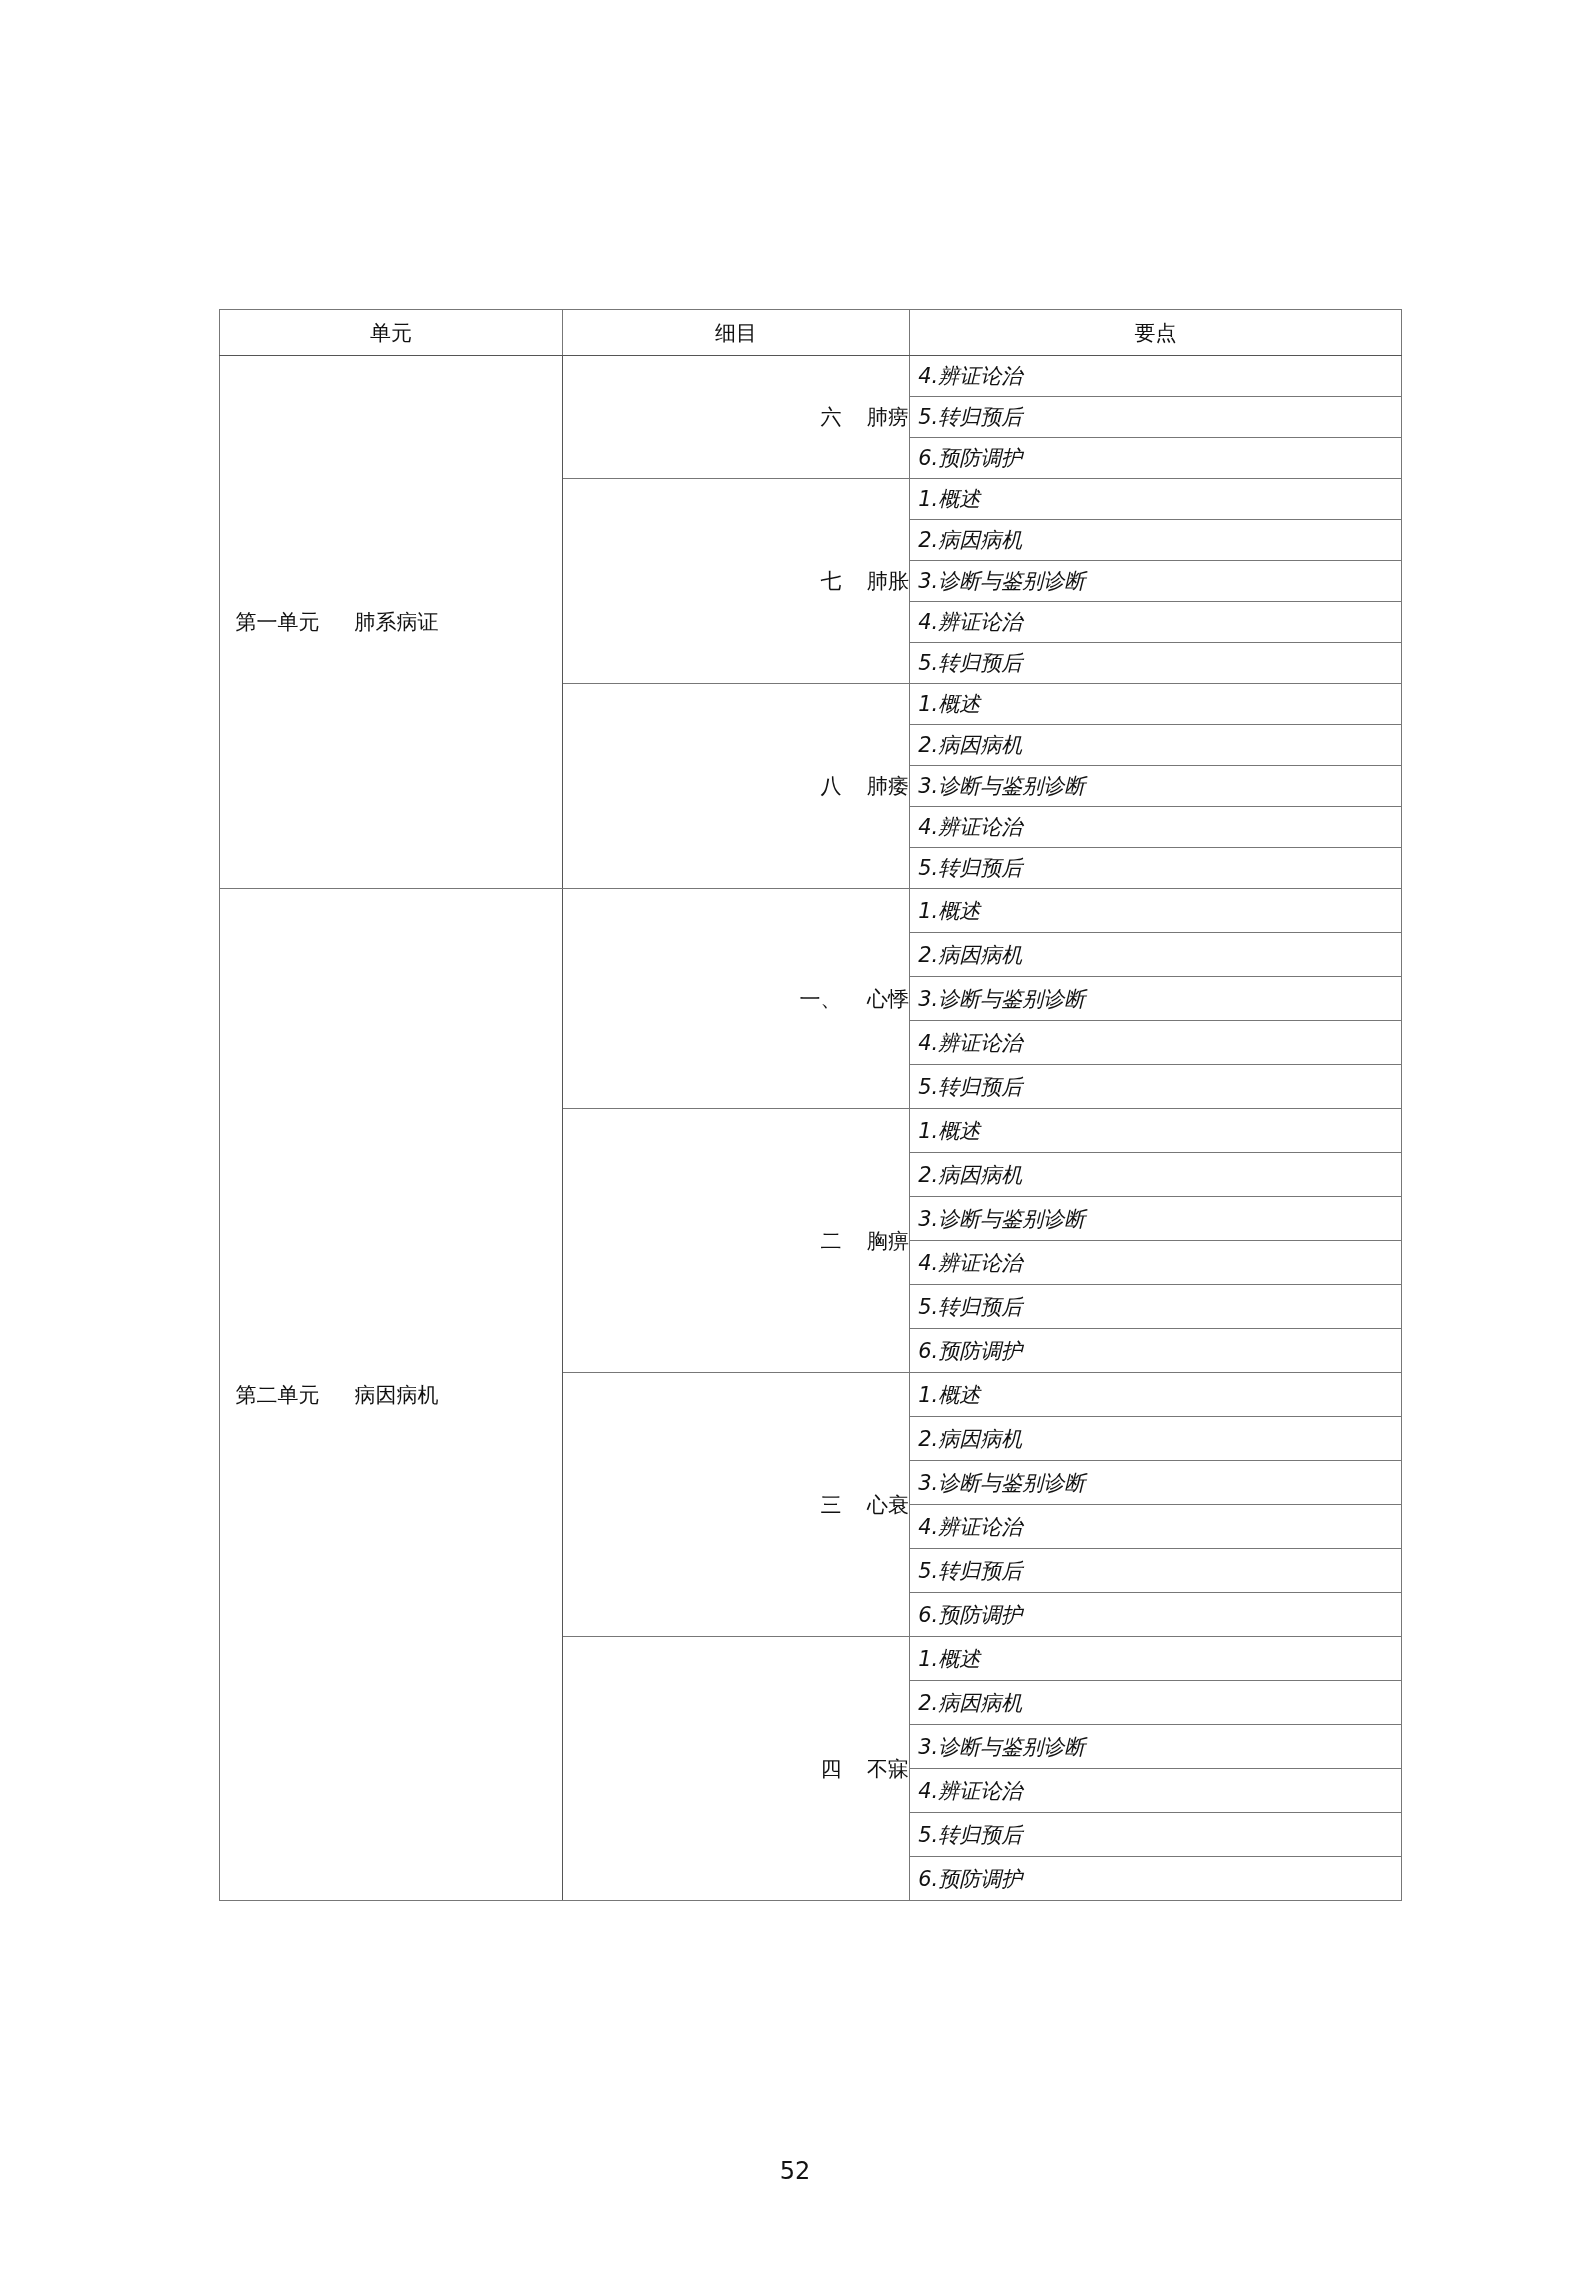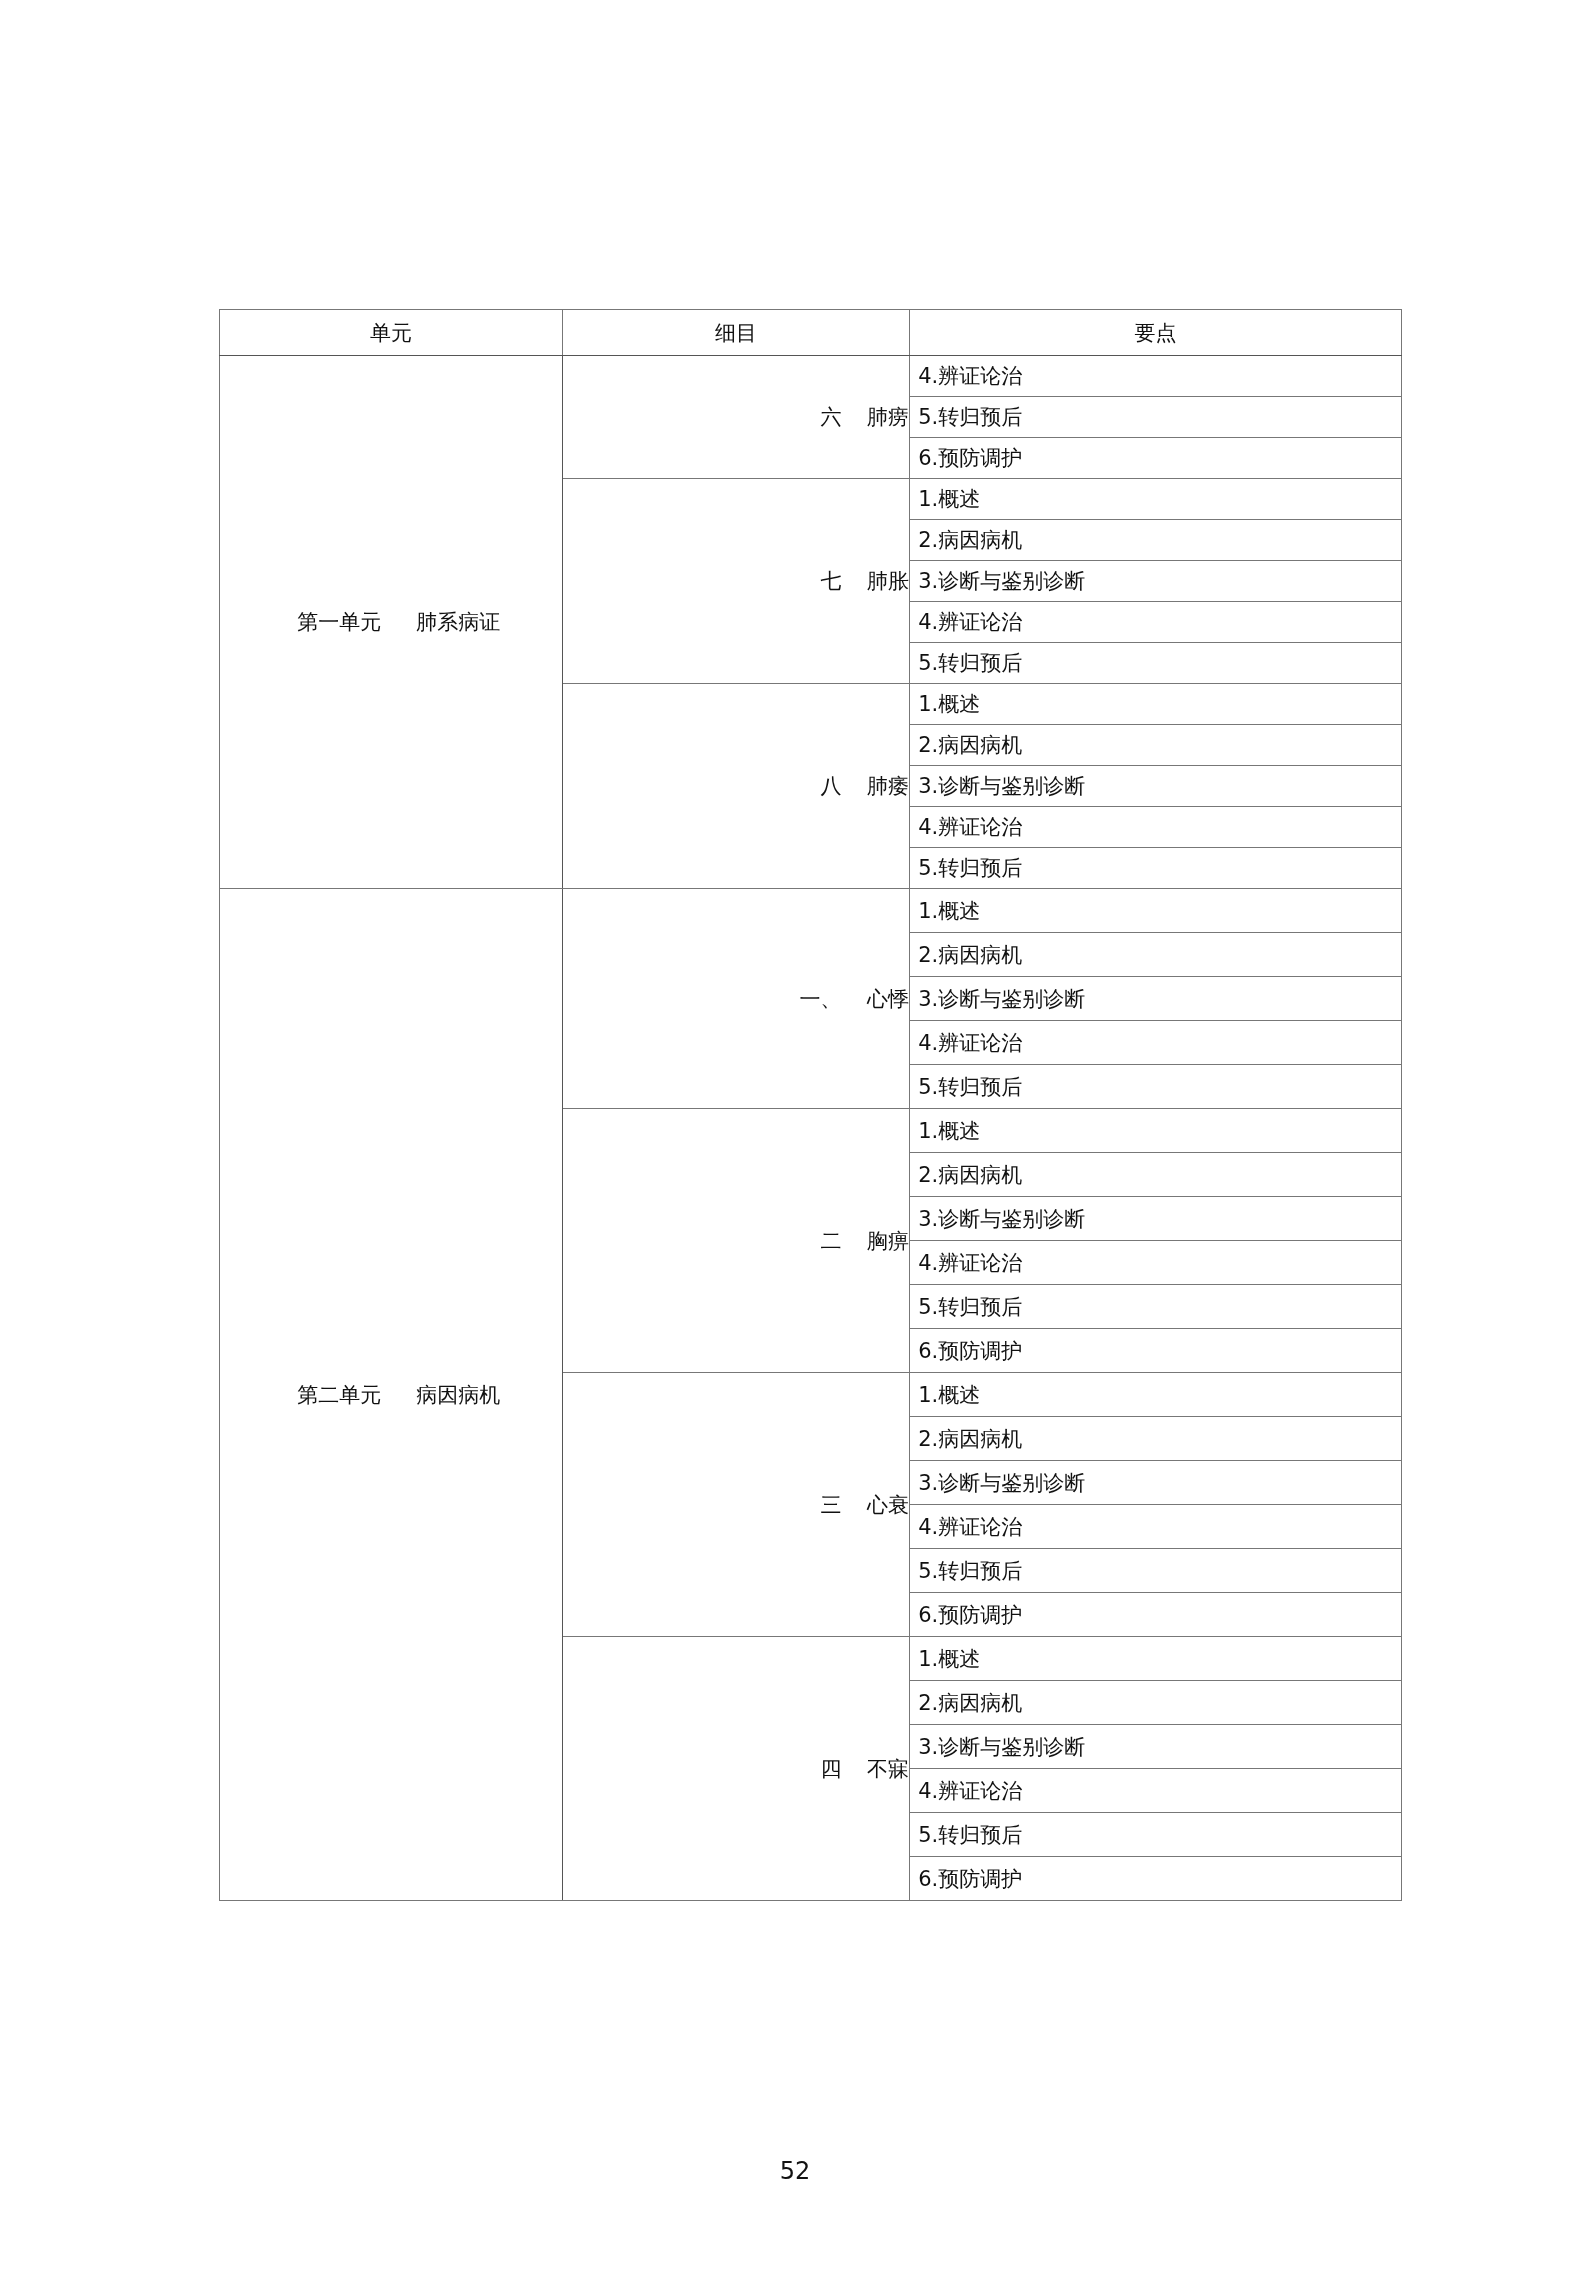--- a/index.html
+++ b/index.html
@@ -10,25 +10,25 @@
     border:1.8px solid #333;
   }
   .page-table col.c1 { width:343px; }
   .page-table col.c2 { width:347px; }
   .page-table col.c3 { width:492px; }
   .page-table th, .page-table td {
     border:1.4px solid #777; padding:0; font-size:21px; font-weight:normal;
     white-space:nowrap; overflow:hidden;
   }
   .page-table th { height:45px; text-align:center; vertical-align:middle; border-bottom:1.8px solid #555; }
-  .unit-cell { text-align:center; padding-left:15.5px !important; vertical-align:middle; border-right:1.4px solid #555 !important; }
+  .unit-cell { text-align:left; padding-left:15.5px !important; vertical-align:middle; border-right:1.4px solid #555 !important; }
   .unit-cell .gap { display:inline-block; width:35px; }
   .detail-cell { text-align:right; padding-left:13.6px !important; vertical-align:middle; }
   .detail-cell .gap { display:inline-block; width:25.5px; }
-  .point-cell { padding-left:8.2px !important; vertical-align:middle; border-left:1.4px solid #333 !important; }
+  .point-cell { padding-left:8.2px !important; vertical-align:middle; border-left:1.4px solid #333 !important;font-style:italic; }
   tr.s1 td.point-cell { height:40px; }
   tr.s2 td.point-cell { height:43px; }
   tr.unit-start td { border-top:1.8px solid #333; }
   .page-number { position:absolute; left:0; width:1590px; top:2157px; text-align:center; font-size:24px; }
 </style>
 </head>
 <body>
 
 <table class="page-table">
   <colgroup>

